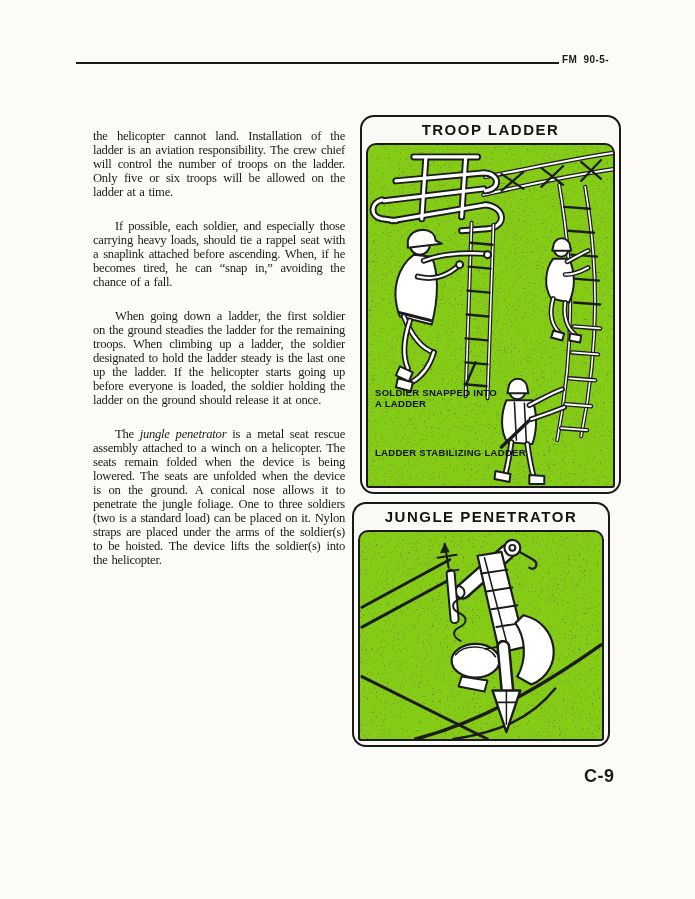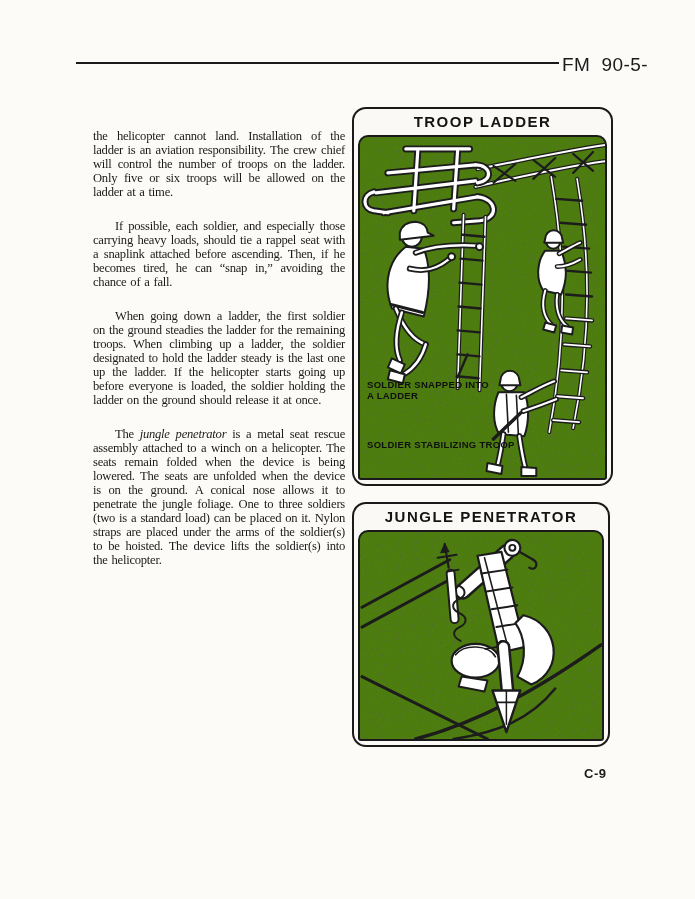--- a/index.html
+++ b/index.html
@@ -5,21 +5,21 @@
   html,body { margin:0; padding:0; background:#ffffff; }
   #page {
     position:relative; width:695px; height:899px;
     background:#fcfbf8; overflow:hidden;
     font-family:"Liberation Serif", serif; color:#1b1b1b;
   }
   
   .header-rule { position:absolute; left:76px; top:62px; width:483px; height:2px; background:#1a1a1a; }
   .doc-id {
     position:absolute; left:562px; top:54px; white-space:pre;
-    font-family:"Liberation Sans", sans-serif; font-weight:normal; font-size:19px; letter-spacing:.4px;
+    font-family:"Liberation Sans", sans-serif; font-weight:bold; font-size:10px; letter-spacing:.4px;
   }
   
   .text-col { position:absolute; left:93px; top:99px; width:252px;margin-top:30px; }
   .text-col p {
     margin:0 0 20px 0; font-size:12.6px; line-height:14px;
     text-align:justify; text-indent:22px; letter-spacing:-0.25px; word-spacing:1px;
   }
   .text-col p.no-indent { text-indent:0; }
   .text-col em { font-style:italic; }
   
@@ -29,52 +29,52 @@
   }
   #fig-troop-ladder { top:107px; width:261px; height:379px; }
   #fig-jungle-penetrator { top:502px; width:258px; height:245px; }
   .fig-title {
     height:25px; line-height:26px; text-align:center; color:#141414;
     font-family:"Liberation Sans", sans-serif; font-weight:bold; font-size:15px; letter-spacing:1.5px;
   }
   .fig-art {
     position:absolute; left:4px; right:4px; top:26px; bottom:4px;
     border:2.5px solid #1a1a1a; border-radius:10px 10px 3px 3px;
-    background:#4d7c0f; overflow:hidden;
+    background:#84cc16; overflow:hidden;
   }
   .fig-art svg { position:absolute; left:0; top:0; width:100%; height:100%; }
   .cap {
     position:absolute; color:#101010;
     font-family:"Liberation Sans", sans-serif; font-weight:bold;
     font-size:9.5px; line-height:10.5px; letter-spacing:.3px;
   }
   #cap-snapped { left:7px; top:243px; width:130px; }
   #cap-stabilizing { left:7px; top:303px; width:215px; }
   
   .page-num {
     position:absolute; left:584px; top:766px;
-    font-family:"Liberation Sans", sans-serif; font-weight:bold; font-size:13px; letter-spacing:.5px;
+    font-family:"Liberation Sans", sans-serif; font-weight:bold; font-size:18px; letter-spacing:.5px;
   }
 </style>
 </head>
 <body>
 
 <div id="page">
 
   <div class="header-rule"></div>
   <div class="doc-id">FM  90-5-</div>
 
   <div class="text-col">
     <p class="no-indent">the helicopter cannot land. Installation of the ladder is an aviation responsibility. The crew chief will control the number of troops on the ladder. Only five or six troops will be allowed on the ladder at a time.</p>
-    <p>If possible, each soldier, and especially those carrying heavy loads, should tie a rappel seat with a snaplink attached before ascending. Then, if he becomes tired, he can “snap in,” avoiding the chance of a fall.</p>
+    <p>If possible, each soldier, and especially those carrying heavy loads, should tie a rappel seat with a snaplink attached before ascending. When, if he becomes tired, he can “snap in,” avoiding the chance of a fall.</p>
     <p>When going down a ladder, the first soldier on the ground steadies the ladder for the remaining troops. When climbing up a ladder, the soldier designated to hold the ladder steady is the last one up the ladder. If the helicopter starts going up before everyone is loaded, the soldier holding the ladder on the ground should release it at once.</p>
     <p><span>The </span><em>jungle penetrator</em><span> is a metal seat rescue assembly attached to a winch on a helicopter. The seats remain folded when the device is being lowered. The seats are unfolded when the device is on the ground. A conical nose allows it to penetrate the jungle foliage. One to three soldiers (two is a standard load) can be placed on it. Nylon straps are placed under the arms of the soldier(s) to be hoisted. The device lifts the soldier(s) into the helicopter.</span></p>
   </div>
 
-  <figure class="fig" id="fig-troop-ladder" style="margin:0">
+  <figure class="fig" id="fig-troop-ladder" style="margin:8px">
     <div class="fig-title">TROOP LADDER</div>
     <div class="fig-art">
       <svg viewBox="0 0 246 342" preserveAspectRatio="none">
         <filter id="sp1">
             <feTurbulence type="fractalNoise" baseFrequency="0.55" numOctaves="2" seed="7"></feTurbulence>
           <feColorMatrix type="matrix" values="0 0 0 0 0.1  0 0 0 0 0.1  0 0 0 0 0.1  3 3 3 0 -5.1"></feColorMatrix>
           </filter>
         <rect width="246" height="342" filter="url(#sp1)" opacity="0.5"></rect>
       </svg>
       <svg viewBox="0 0 246 342" preserveAspectRatio="none">
@@ -209,21 +209,21 @@
           <path d="M160,300 C162,314 164,324 166,332" stroke-width="6"></path>
           <path d="M160,300 C162,314 164,324 166,332" stroke="#fff" stroke-width="2.5"></path>
           <path d="M128,327 l15,3 l-1,8 l-15,-3 Z" fill="#fff" stroke-width="2"></path>
           <path d="M162,331 l15,1 l0,8 l-15,0 Z" fill="#fff" stroke-width="2"></path>
 
           <path d="M108,218 L98,241" stroke-width="2.5"></path>
           <path d="M134,303 L161,277" stroke-width="3.5"></path>
         </g>
       </svg>
       <div class="cap" id="cap-snapped">SOLDIER SNAPPED INTO A LADDER</div>
-      <div class="cap" id="cap-stabilizing">SOLDIER STABILIZING TROOP</div>
+      <div class="cap" id="cap-stabilizing">LADDER STABILIZING LADDER</div>
     </div>
   </figure>
 
   <figure class="fig" id="fig-jungle-penetrator" style="margin:0">
     <div class="fig-title">JUNGLE PENETRATOR</div>
     <div class="fig-art">
       <svg viewBox="0 0 243 209" preserveAspectRatio="none">
         <filter id="sp2">
             <feTurbulence type="fractalNoise" baseFrequency="0.55" numOctaves="2" seed="21"></feTurbulence>
           <feColorMatrix type="matrix" values="0 0 0 0 0.1  0 0 0 0 0.1  0 0 0 0 0.1  3 3 3 0 -5.1"></feColorMatrix>

